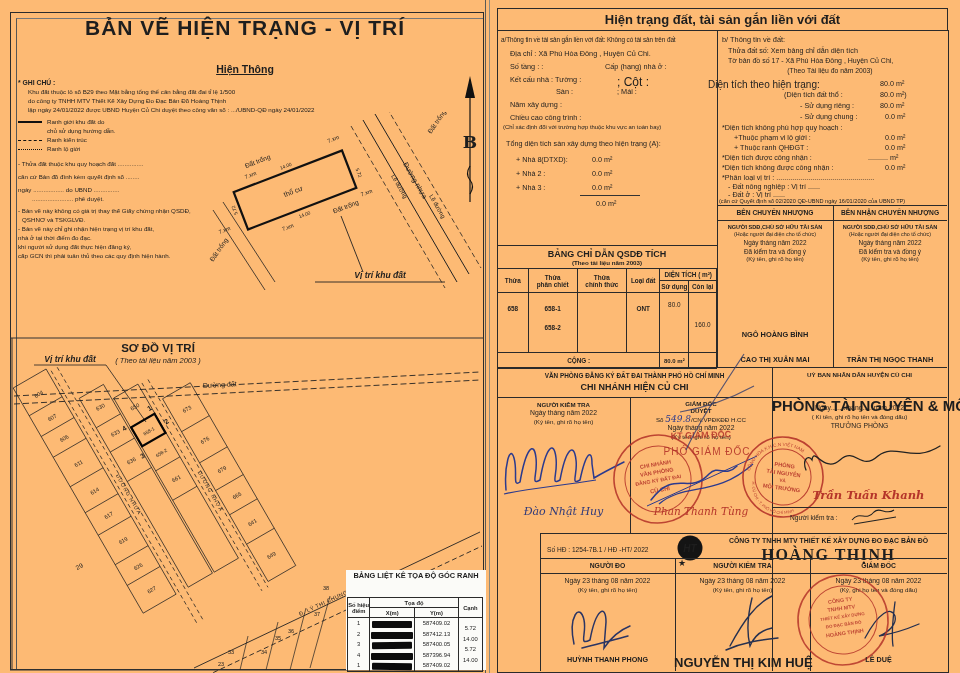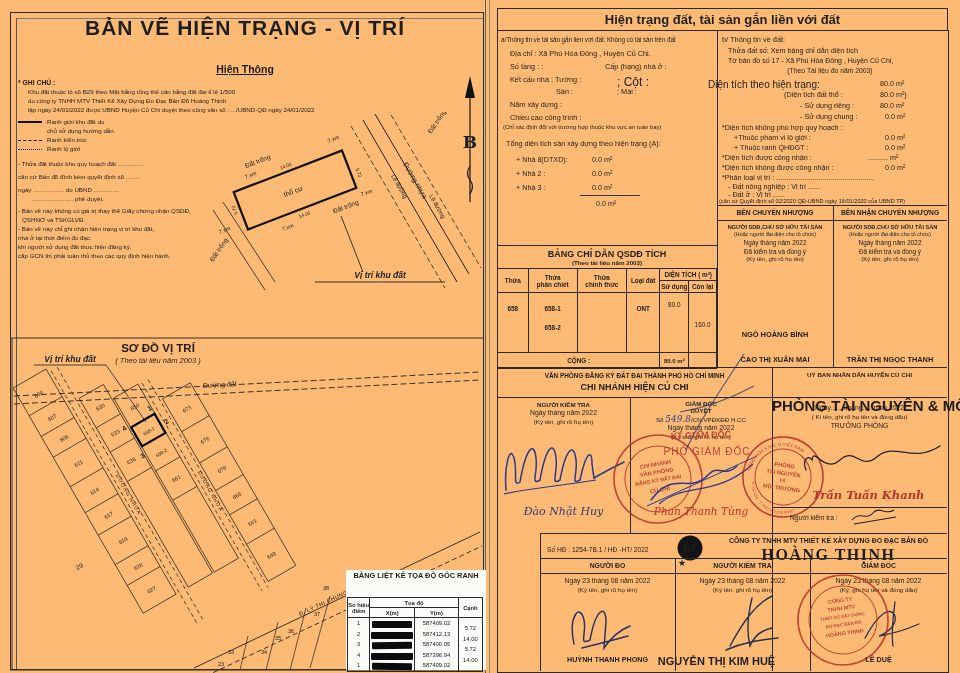--- a/index.html
+++ b/index.html
@@ -484,16 +484,16 @@
       <circle cx="48" cy="48" r="45" fill="none" stroke="#b5352a" stroke-width="1.6"></circle>
       <circle cx="48" cy="48" r="34" fill="none" stroke="#b5352a" stroke-width="1"></circle>
       <text x="48" y="30" text-anchor="middle" font-size="5.4" font-weight="bold" class="stampText">CÔNG TY</text>
       <text x="48" y="38" text-anchor="middle" font-size="5.4" font-weight="bold" class="stampText">TNHH MTV</text>
       <text x="48" y="46" text-anchor="middle" font-size="4.4" font-weight="bold" class="stampText">THIẾT KẾ XÂY DỰNG</text>
       <text x="48" y="54" text-anchor="middle" font-size="4.4" font-weight="bold" class="stampText">ĐO ĐẠC BẢN ĐỒ</text>
       <text x="48" y="63" text-anchor="middle" font-size="5.4" font-weight="bold" class="stampText">HOÀNG THỊNH</text>
     </g>
   </svg>
   <div class="abs b c nw" style="left:540px;top:655px;width:135px;font-size:7.2px;">HUỲNH THANH PHONG</div>
-  <div class="abs b c nw" style="left:649px;top:655px;width:135px;font-size:11px;">NGUYỄN THỊ KIM HUỆ</div>
+  <div class="abs b c nw" style="left:674px;top:655px;width:135px;font-size:13px;">NGUYỄN THỊ KIM HUỆ</div>
   <div class="abs b c nw" style="left:810px;top:655px;width:137px;font-size:7.2px;">LÊ DUỆ</div>
 
 </div>
 
 </body></html>

